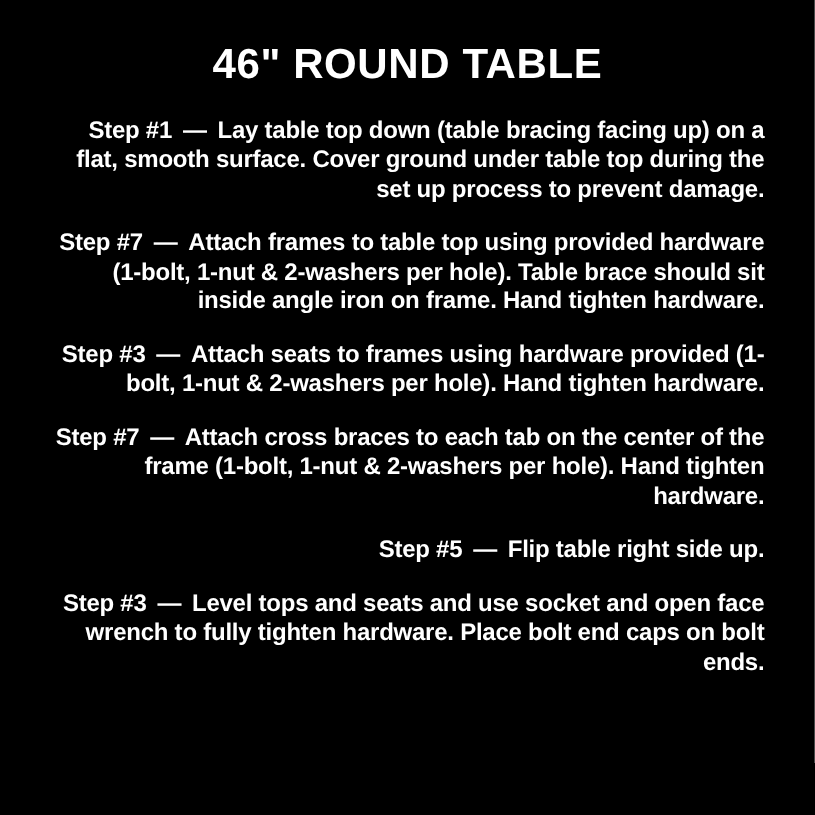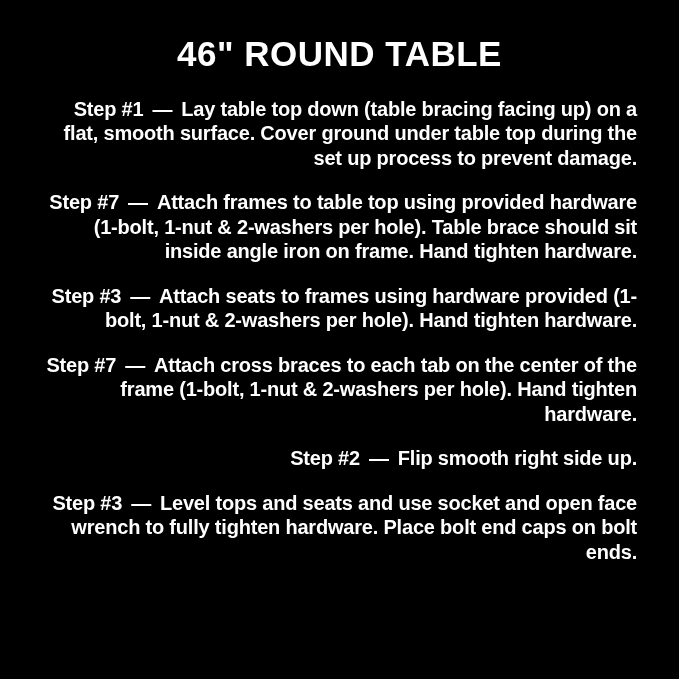--- a/index.html
+++ b/index.html
@@ -60,19 +60,19 @@
   <div class="steps">
 
     <p class="step"><span class="label">Step #1</span><span class="dash">—</span><span class="text">Lay table top down (table bracing facing up) on a flat, smooth surface. Cover ground under table top during the set up process to prevent damage.</span></p>
 
     <p class="step"><span class="label">Step #7</span><span class="dash">—</span><span class="text">Attach frames to table top using provided hardware (1-bolt, 1-nut &amp; 2-washers per hole). Table brace should sit inside angle iron on frame. Hand tighten hardware.</span></p>
 
     <p class="step"><span class="label">Step #3</span><span class="dash">—</span><span class="text">Attach seats to frames using hardware provided (1-bolt, 1-nut &amp; 2-washers per hole). Hand tighten hardware.</span></p>
 
     <p class="step"><span class="label">Step #7</span><span class="dash">—</span><span class="text">Attach cross braces to each tab on the center of the frame (1-bolt, 1-nut &amp; 2-washers per hole). Hand tighten hardware.</span></p>
 
-    <p class="step"><span class="label">Step #2</span><span class="dash">—</span><span class="text">Flip smooth right side up.</span></p>
+    <p class="step"><span class="label">Step #5</span><span class="dash">—</span><span class="text">Flip table right side up.</span></p>
 
     <p class="step"><span class="label">Step #3</span><span class="dash">—</span><span class="text">Level tops and seats and use socket and open face wrench to fully tighten hardware. Place bolt end caps on bolt ends.</span></p>
 
   </div>
 
 </div>
 
 </body></html>

